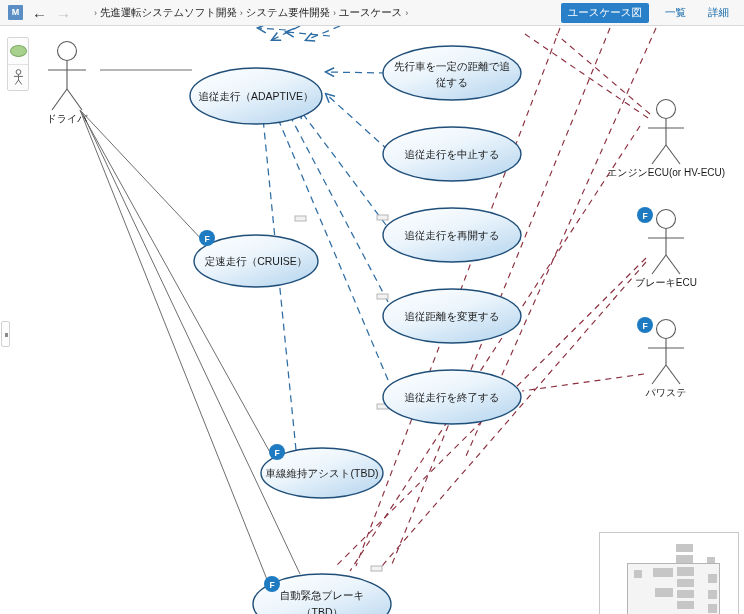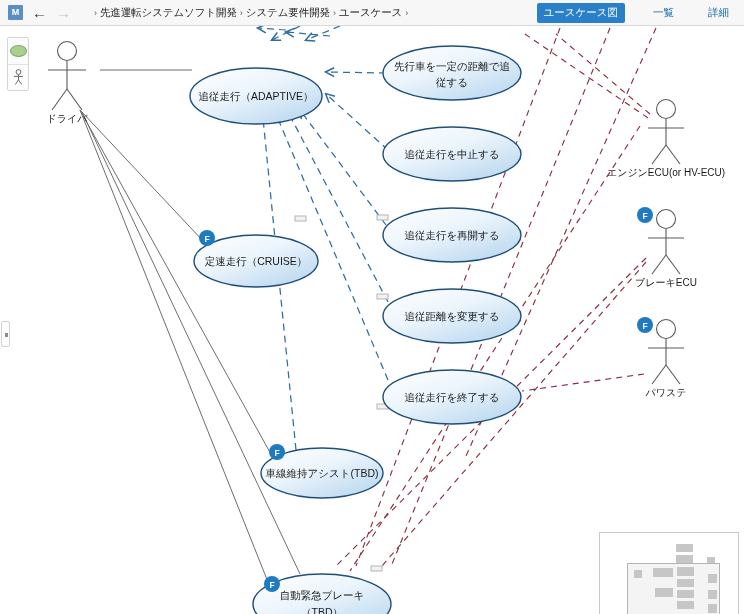--- a/index.html
+++ b/index.html
@@ -78,21 +78,21 @@
     color: #0b63a8;
     padding: 3px 6px;
     white-space: nowrap;
     border-radius: 2px;
   }
   .tab-btn.active {
     background: #2a7fc9;
     color: #ffffff;
     padding: 3px 7px;
   }
-  .tab-btn + .tab-btn { margin-left: 22px; }
+  .tab-btn + .tab-btn { margin-left: 10px; }
 
   
   .palette {
     position: absolute;
     left: 7px; top: 37px;
     width: 22px;
     height: 54px;
     background: #fcfcfc;
     border: 1px solid #d6d6d6;
     border-radius: 2px;

